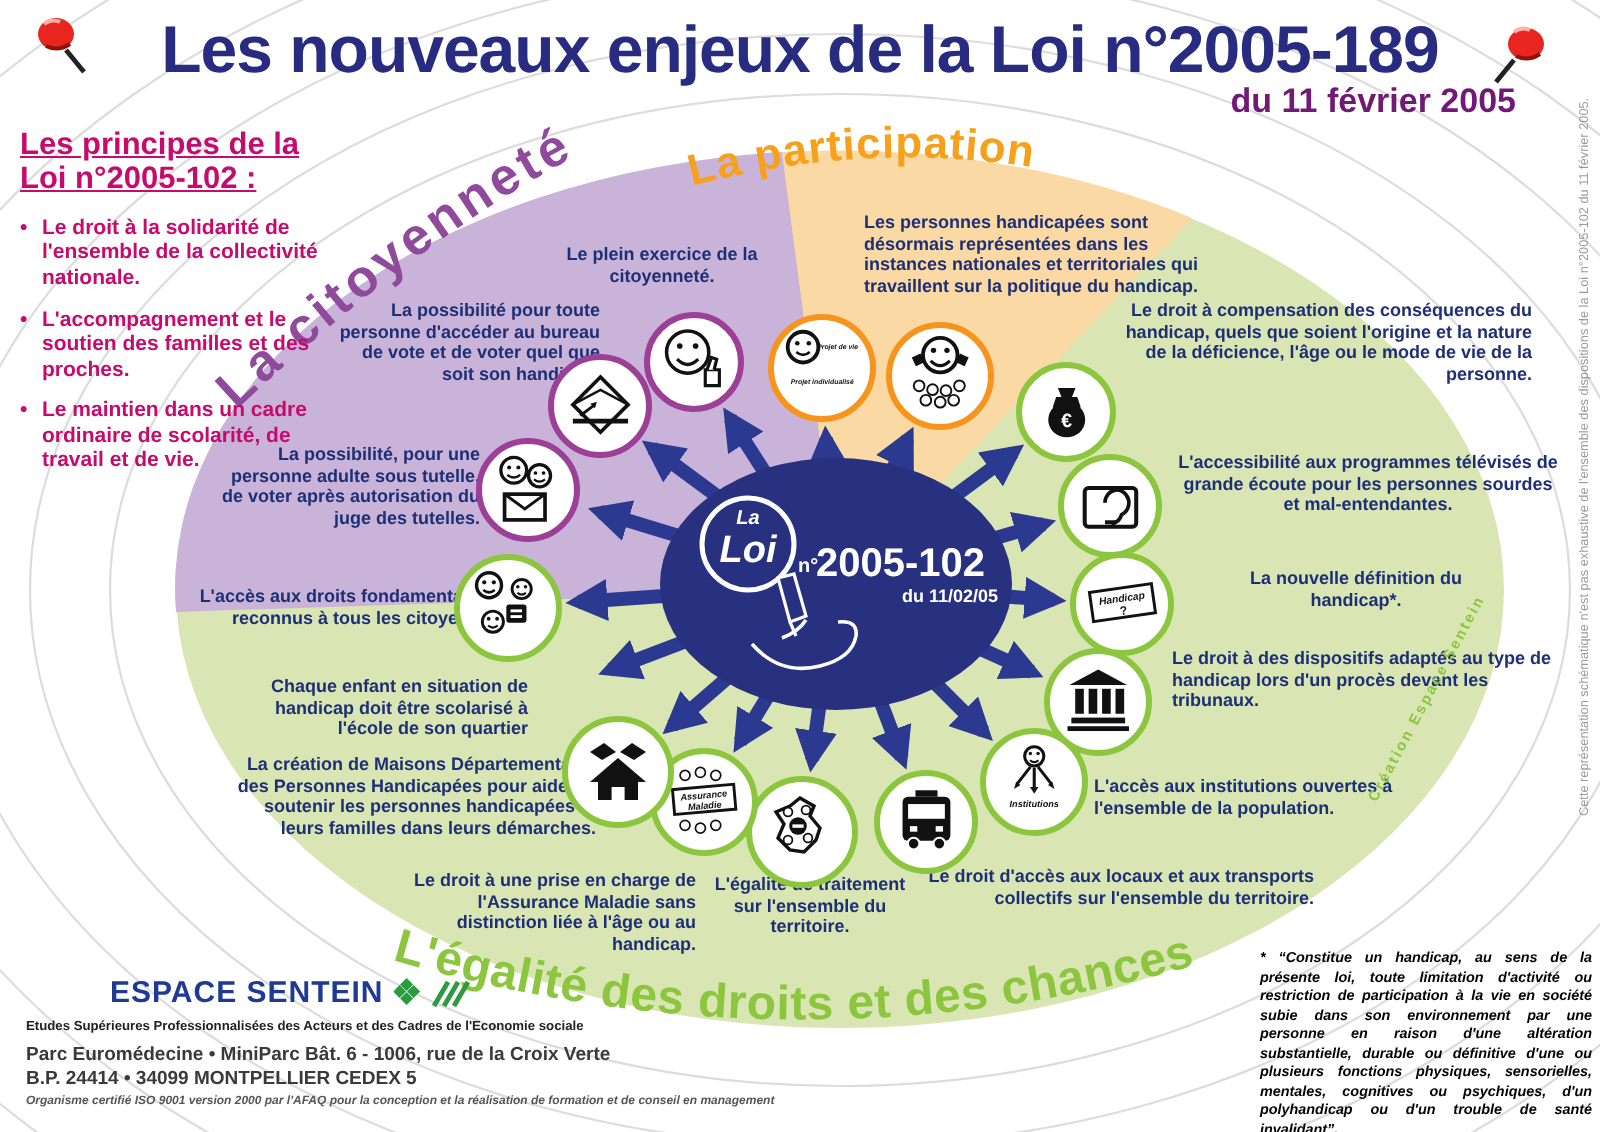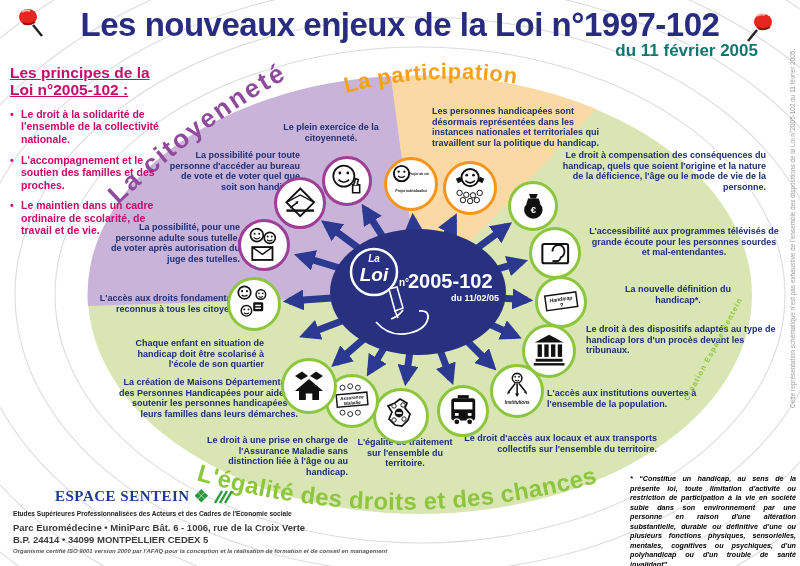--- a/index.html
+++ b/index.html
@@ -2,41 +2,41 @@
 <html><head>
 <meta charset="utf-8">
 <style>
   html,body{margin:0;padding:0;background:#fff;}
   #stage{position:relative;width:800px;height:566px;overflow:hidden;background:#fff;
          font-family:"Liberation Sans",sans-serif;}
   svg text{font-family:"Liberation Sans",sans-serif;}
   .abs{position:absolute;}
   .title{position:absolute;left:0;right:0;top:6px;text-align:center;
          font-size:33px;font-weight:bold;color:#272c80;letter-spacing:-0.5px;}
-  .title-date{position:absolute;right:42px;top:41px;font-size:17px;font-weight:bold;color:#0f766e;}
+  .title-date{position:absolute;right:42px;top:41px;font-size:17px;font-weight:bold;color:#701a75;}
   .principles{position:absolute;left:10px;top:64px;width:156px;color:#c60a6e;}
   .principles h2{margin:0;font-size:15.5px;line-height:1.12;text-decoration:underline;color:#c60a6e;}
   .principles ul{list-style:none;margin:9px 0 16px 0;padding:0;}
   .principles li{position:relative;padding-left:11px;font-size:10.5px;font-weight:bold;
                  line-height:1.2;margin-bottom:8px;}
   .principles li:before{content:"•";position:absolute;left:0;top:0;}
   .spoke{position:absolute;font-size:9px;font-weight:bold;color:#1d2f76;line-height:1.18;}
   .ic{position:absolute;background:#fff;border-radius:50%;box-sizing:border-box;
       display:flex;align-items:center;justify-content:center;}
   .ring-purple{border:3px solid #9c3f97;}
   .ring-orange{border:3px solid #f7941d;}
   .ring-green{border:3px solid #8cc63e;}
   .ic svg{width:88%;height:88%;}
   .footnote{position:absolute;left:630px;top:474px;width:166px;font-size:7.2px;font-weight:bold;
             font-style:italic;color:#000;text-align:justify;line-height:1.32;}
   .side-note{position:absolute;left:789px;top:408px;width:330px;font-size:6.4px;color:#9a9a9a;
              transform:rotate(-90deg);transform-origin:0 0;white-space:nowrap;}
   .credit{position:absolute;left:682px;top:398px;font-size:7.5px;font-weight:bold;color:#8cc63e;
           letter-spacing:1.2px;transform:rotate(-62deg);transform-origin:0 0;white-space:nowrap;}
-  .footer-brand{position:absolute;left:55px;top:488px;font-family:Liberation Serif, serif;
+  .footer-brand{position:absolute;left:55px;top:488px;font-family:Liberation Sans, sans-serif;
                 font-size:15px;font-weight:bold;color:#1e3a94;letter-spacing:0.5px;
                 display:flex;align-items:center;gap:5px;}
   .footer-tagline{position:absolute;left:13px;top:510px;font-size:6.6px;font-weight:bold;color:#222;}
   .footer-addr1{position:absolute;left:13px;top:522px;font-size:9.5px;font-weight:bold;color:#3a3a3a;}
   .footer-addr2{position:absolute;left:13px;top:534px;font-size:9.5px;font-weight:bold;color:#3a3a3a;}
   .footer-cert{position:absolute;left:13px;top:548px;font-size:6px;font-weight:bold;
                font-style:italic;color:#555;}
 </style>
 </head>
 <body>
@@ -120,21 +120,21 @@
       <path d="M35,22 q-6,4 -12,1" stroke="#8f120c" stroke-width="2" fill="none"></path>
     </g>
     <g>
       <line x1="757" y1="30" x2="748" y2="41" stroke="#222" stroke-width="2.4"></line>
       <ellipse cx="763" cy="22" rx="9" ry="8" fill="#e8251f"></ellipse>
       <path d="M757,16 q4,-3 8,-1" stroke="#ffb0a6" stroke-width="2" fill="none"></path>
       <path d="M770,27 q-6,4 -12,1" stroke="#8f120c" stroke-width="2" fill="none"></path>
     </g>
   </svg>
 
-  <div class="title">Les nouveaux enjeux de la Loi n°1997-102</div>
+  <div class="title">Les nouveaux enjeux de la Loi n°2005-189</div>
   <div class="title-date">du 11 février 2005</div>
 
   <div class="principles">
     <h2>Les principes de la Loi n°2005-102 :</h2>
     <ul>
       <li>Le droit à la solidarité de l'ensemble de la collectivité nationale.</li>
       <li>L'accompagnement et le soutien des familles et des proches.</li>
       <li>Le maintien dans un cadre ordinaire de scolarité, de travail et de vie.</li>
     </ul>
   </div>

